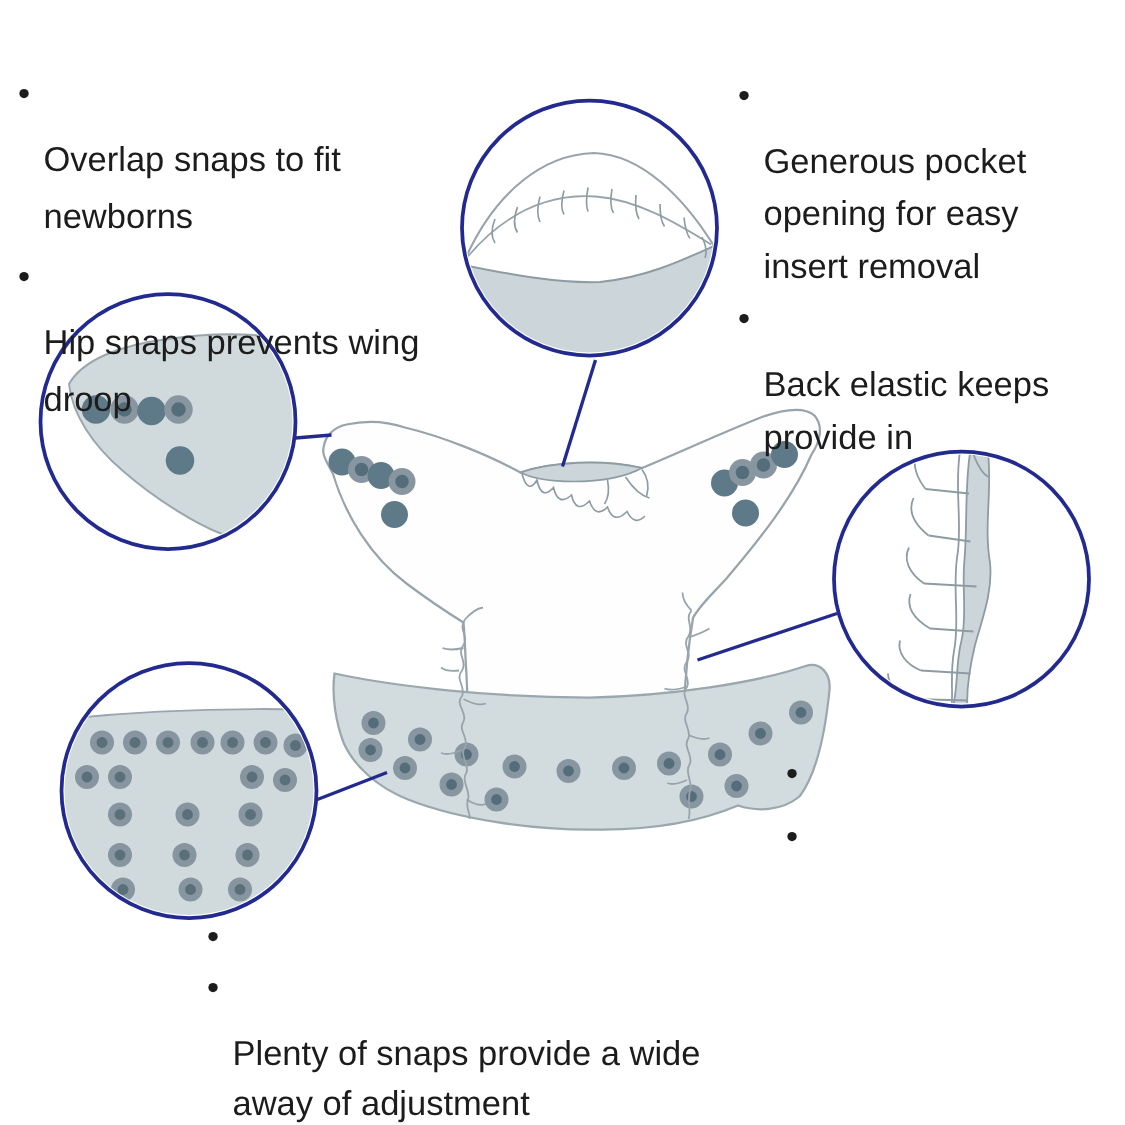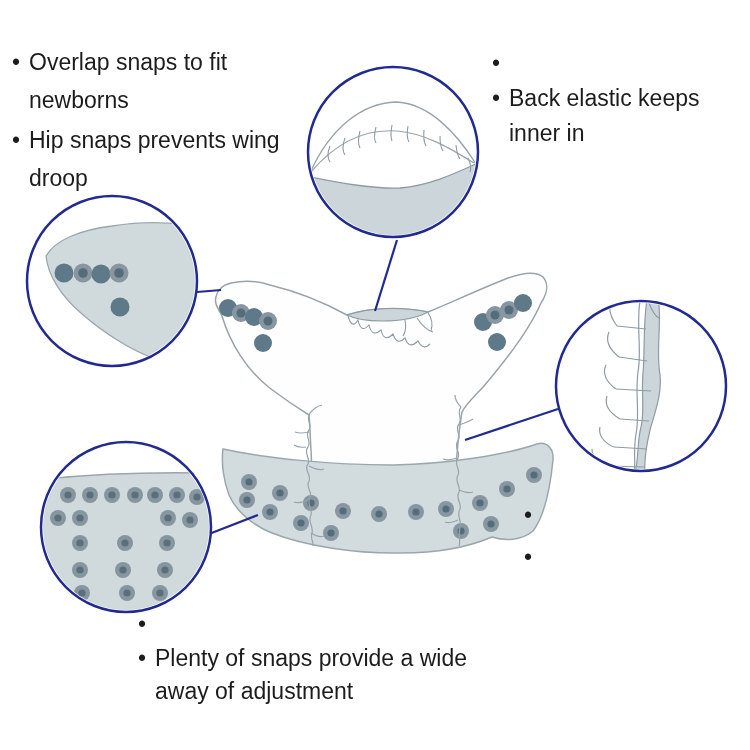--- a/index.html
+++ b/index.html
@@ -4,21 +4,21 @@
 <style>
   html,body{margin:0;padding:0;}
   body{
     width:750px;height:750px;position:relative;background:#ffffff;
     font-family:"Liberation Sans", sans-serif;color:#1c1c1c;overflow:hidden;
   }
   #art{position:absolute;left:0;top:0;width:750px;height:750px;z-index:0;}
   .note{position:absolute;z-index:2;font-size:23px;}
   .bi{display:flex;align-items:flex-start;}
   .bdot{flex:none;width:17px;}
-  .btext{white-space:pre-line;}
+  .btext{white-space:pre-line;margin-top:44px;}
   
   #blk-tl{left:12px;top:43px;width:300px;line-height:38px;}
   #blk-tl .bi + .bi{margin-top:2px;}
   #blk-tr{left:492px;top:46px;width:250px;line-height:35px;}
   #blk-br{left:524px;top:498px;width:226px;line-height:34px;}
   #blk-br .bi + .bi{margin-top:8px;}
   #blk-bc{left:138px;top:608px;width:400px;line-height:33px;}
   #blk-bc .bi + .bi{margin-top:1px;}
 </style>
 </head>
@@ -236,25 +236,28 @@
   <div class="bi">
     <span class="bdot">•</span>
     <span class="btext">Hip snaps prevents wing
 droop</span>
   </div>
 </div>
 
 <div class="note" id="blk-tr">
   <div class="bi">
     <span class="bdot">•</span>
+    <span class="btext">Generous pocket
+opening for easy
+insert removal</span>
   </div>
   <div class="bi">
     <span class="bdot">•</span>
     <span class="btext">Back elastic keeps
-inner in</span>
+provide in</span>
   </div>
 </div>
 
 <div class="note" id="blk-br">
   <div class="bi">
     <span class="bdot">•</span>
   </div>
   <div class="bi">
     <span class="bdot">•</span>
   </div>

